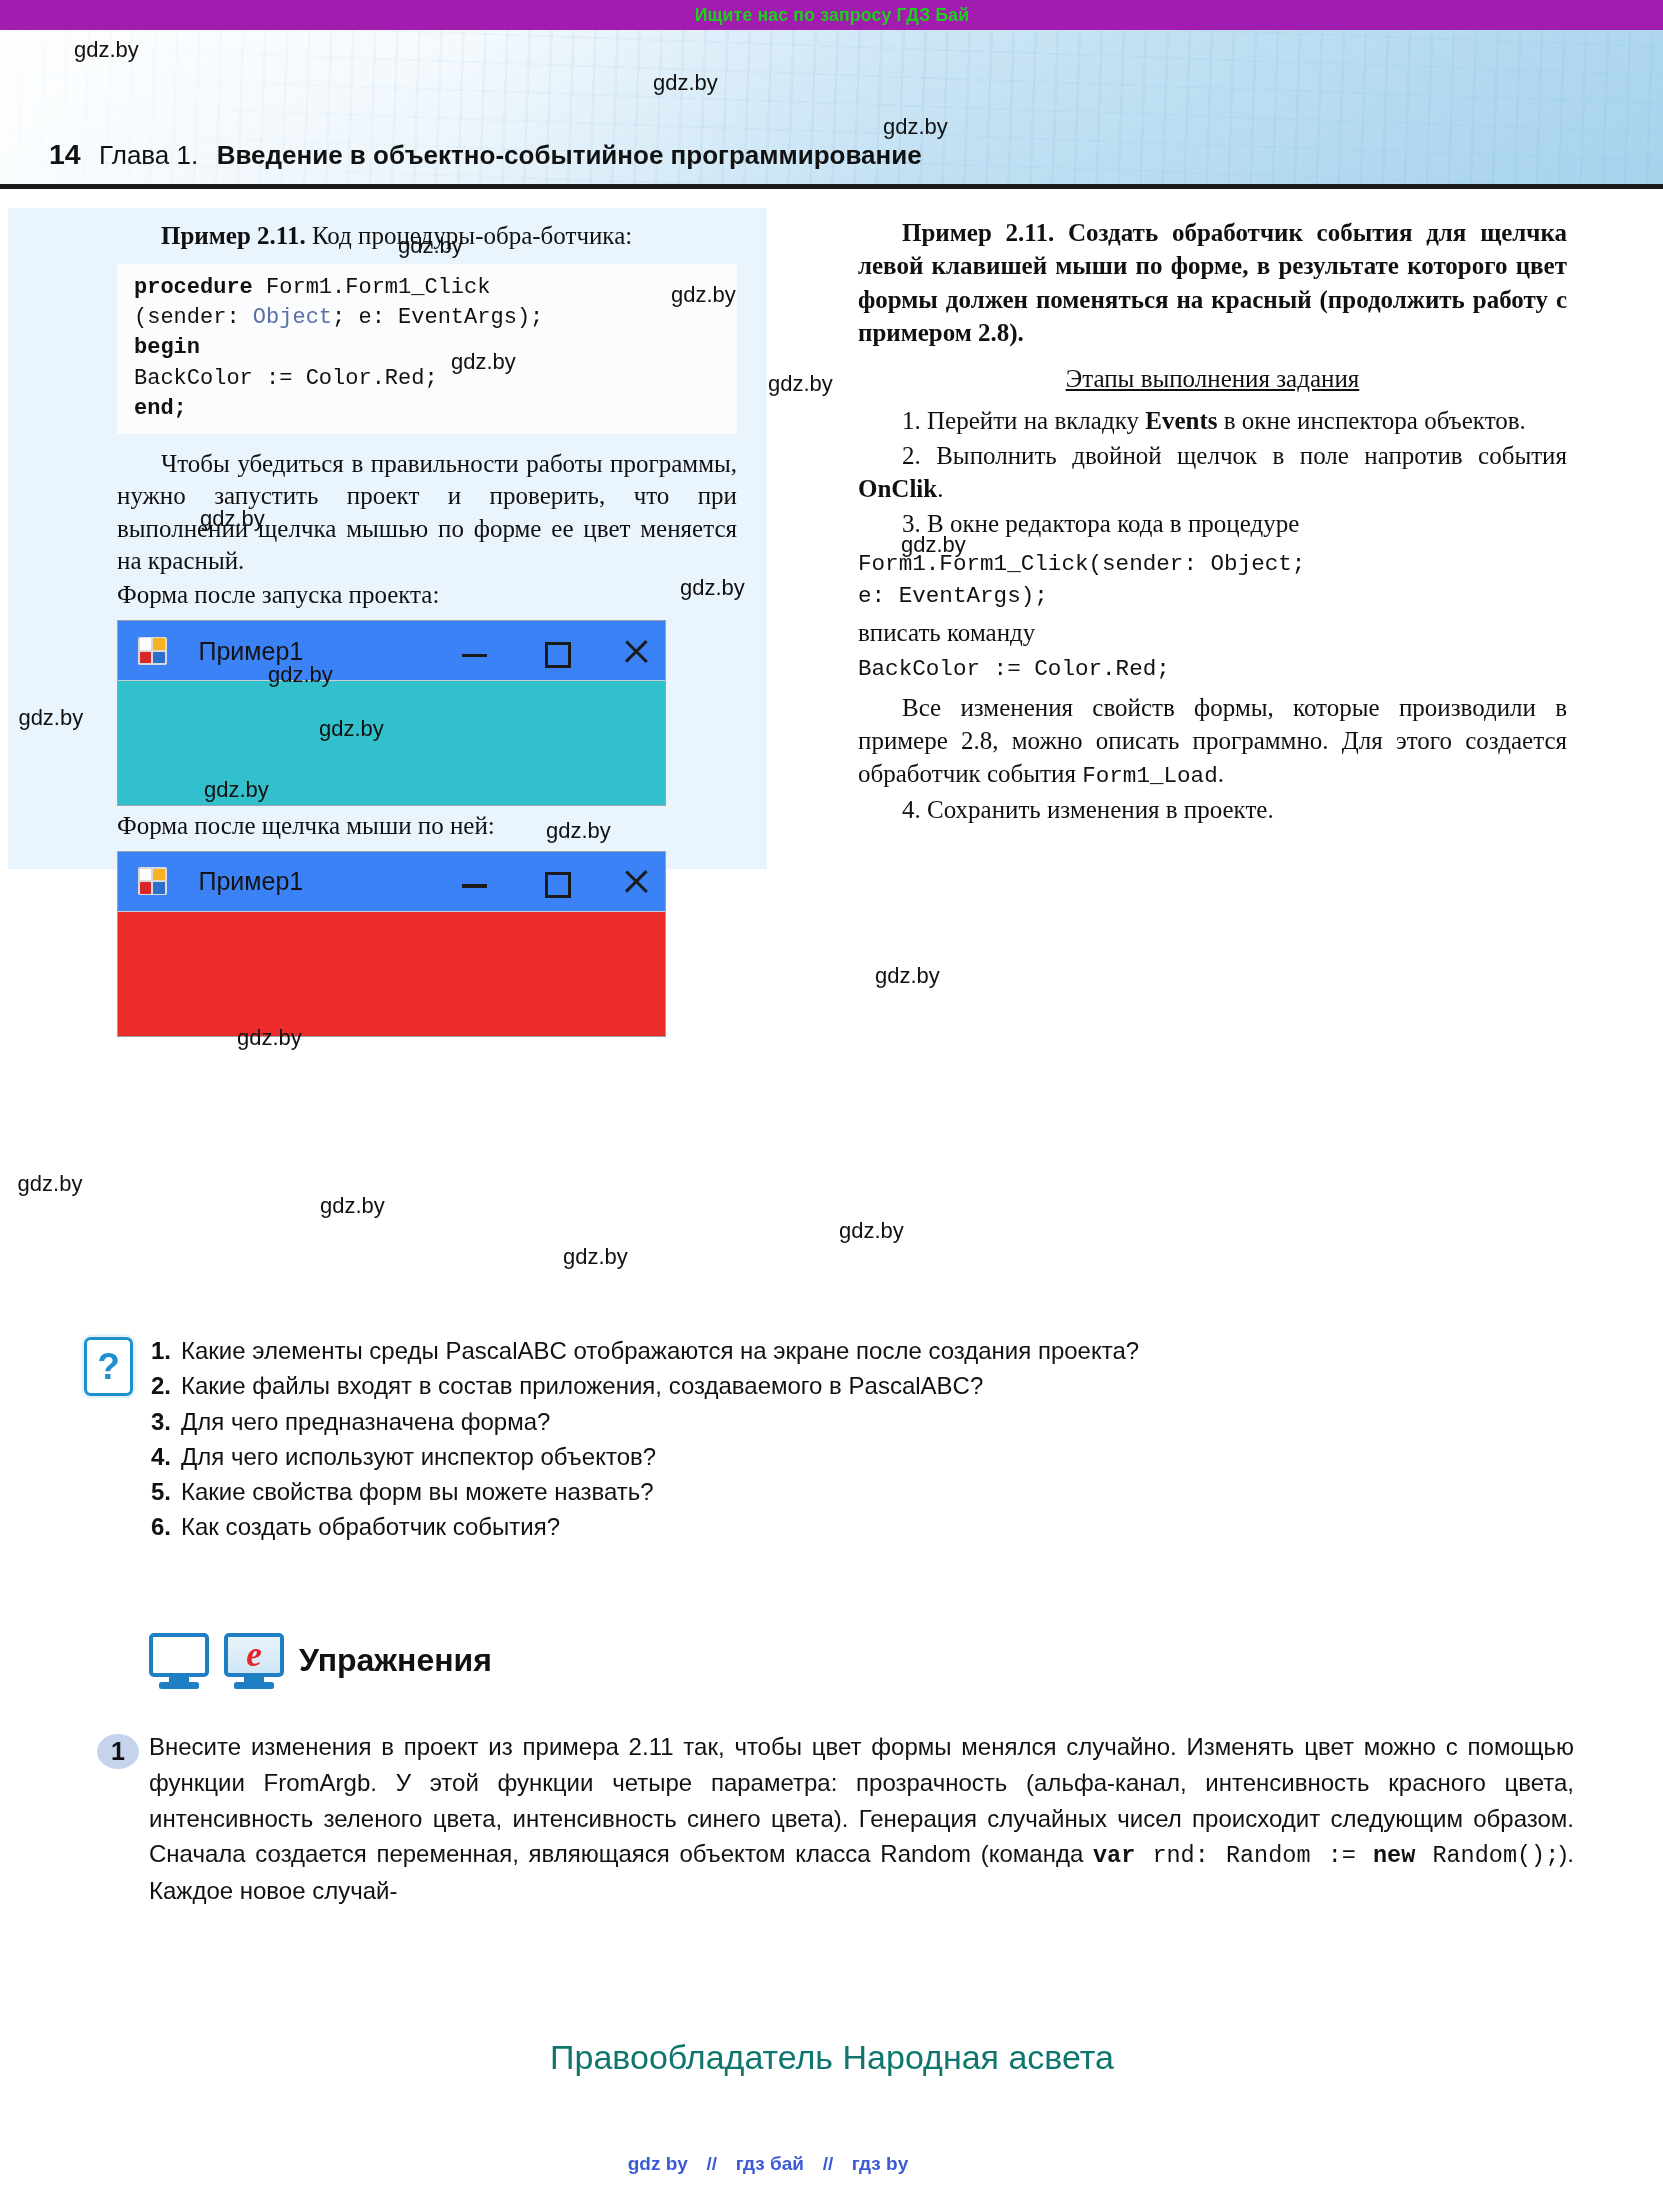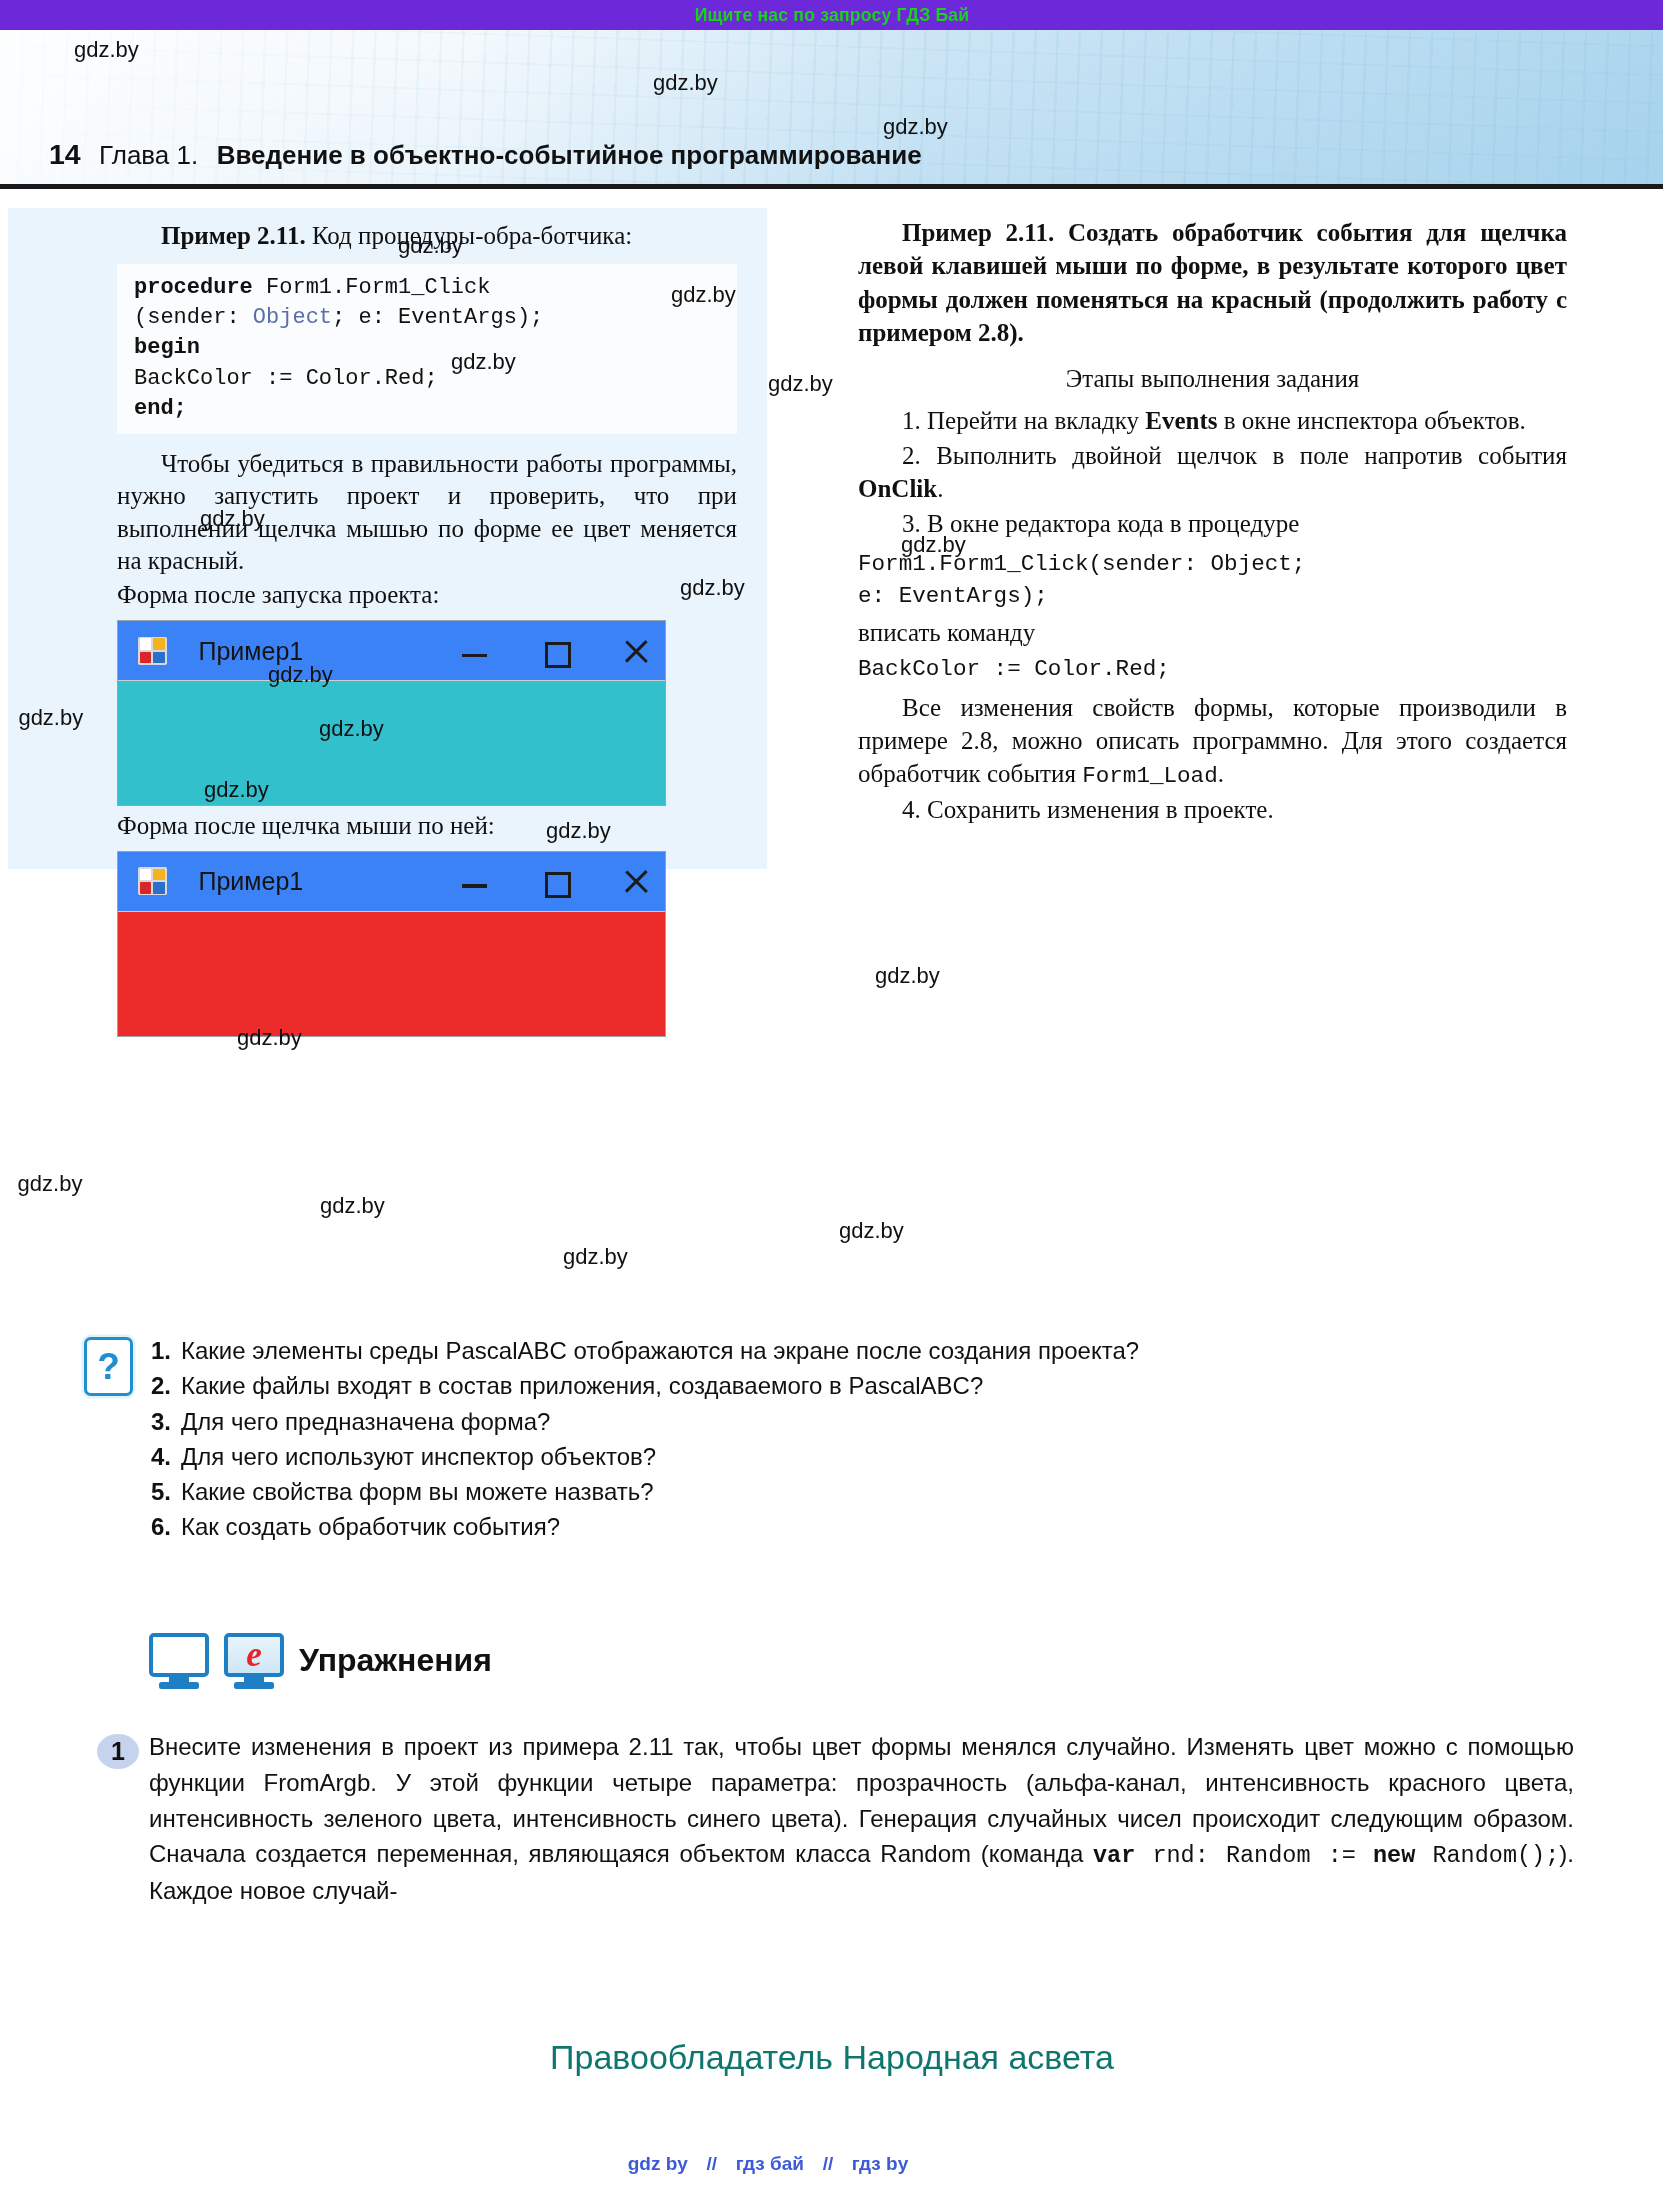--- a/index.html
+++ b/index.html
@@ -9,21 +9,21 @@
     background: #ffffff;
     font-family: "Liberation Serif", serif;
     position: relative;
     overflow: hidden;
   }
 
   
   .promo-strip{
     position:absolute; left:0; top:0; width:1664px; height:30px;
     display:flex; align-items:center; justify-content:center;
-    background:#6d28d9;
+    background:#a21caf;
   }
   .promo-text{
     font-family:"Liberation Sans", sans-serif;
     font-size:17.6px; font-weight:700; color:#19d219;
     letter-spacing:0.2px;
   }
 
   
   .header-band{
     position:absolute; left:0; top:30px; width:1664px; height:159px;
@@ -67,21 +67,21 @@
     font-size:25px; line-height:1.30; color:#101010;
     text-align:justify;
   }
   .col-right{
     position:absolute; left:858px; top:216px; width:709px;
     font-size:25px; line-height:1.33; color:#101010;
     text-align:justify;
   }
   .p { margin:0 0 1.7px 0; text-indent:44px; }
   .p.noind { text-indent:0; }
-  .p.center { text-align:center; text-indent:0; }
+  .p.center { text-align:center; text-indent:0;text-decoration:underline; }
   .b { font-weight:700; }
 
   
   .codebox{
     background:#fbfcfd;
     padding:8.4px 17px 10px 17px;
     margin:11.7px 0 13.4px 0;
     font-family:"Liberation Mono", monospace;
     font-size:22px; line-height:1.38; color:#111;
     text-indent:0; text-align:left;

